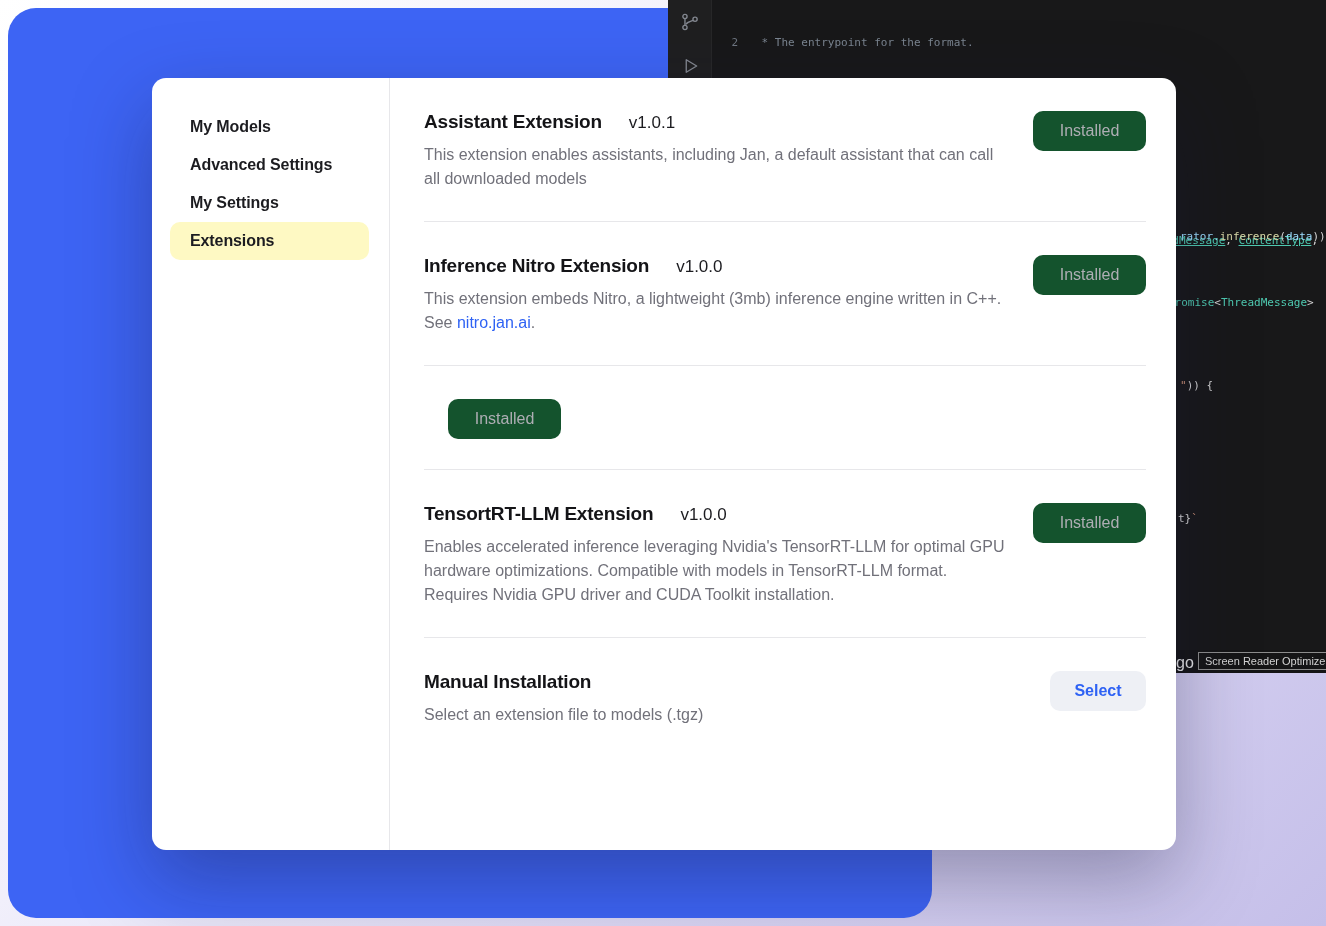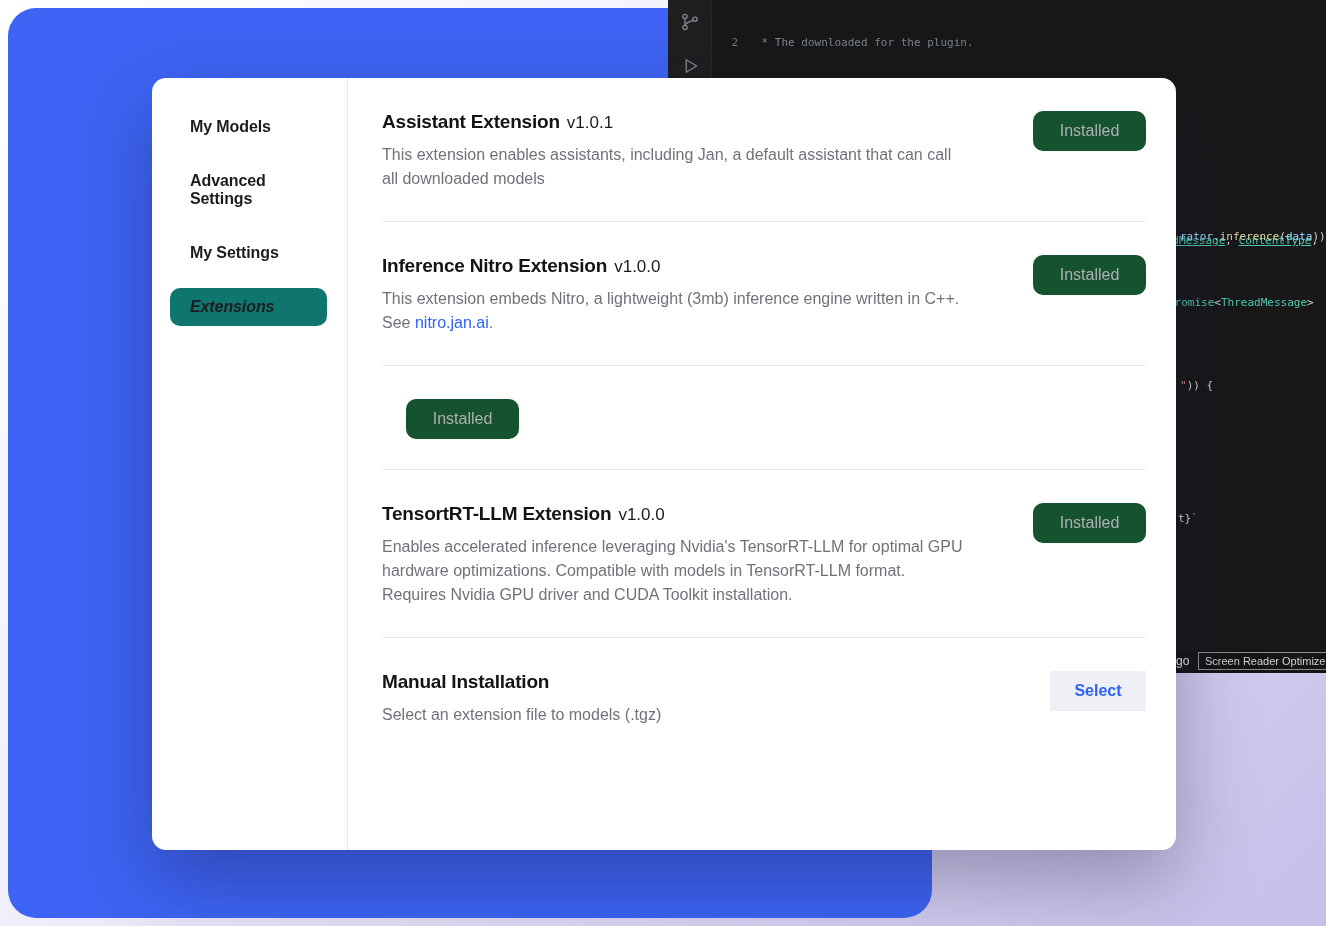--- a/index.html
+++ b/index.html
@@ -70,21 +70,21 @@
   .frag3 { left: 512px; top: 379px; }
   .frag4 { left: 510px; top: 512px; }
 
   .statusbar {
     position: absolute; left: 0; right: 0; bottom: 0; height: 23px;
     background: #151516;
     display: flex; align-items: center;
   }
   .status-text {
     position: absolute; left: 508px; top: 4px;
-    color: #e6e6e6; font-size: 12px; font-family: "Liberation Sans", sans-serif;
+    color: #e6e6e6; font-size: 16px; font-family: "Liberation Sans", sans-serif;
   }
   .status-badge {
     position: absolute; left: 530px; top: 2px;
     border: 1px solid #8c8c8c; color: #d2d2d2;
     font-size: 11px; padding: 2px 6px; white-space: nowrap;
     font-family: "Liberation Sans", sans-serif;
   }
 
   
   .modal {
@@ -92,40 +92,40 @@
     left: 152px; top: 78px;
     width: 1024px; height: 772px;
     background: #ffffff;
     border-radius: 14px;
     box-shadow: 0 30px 80px rgba(22, 22, 56, 0.35);
     display: flex;
     overflow: hidden;
   }
 
   .sidebar {
-    width: 196px; flex-shrink: 0;
+    width: 238px; flex-shrink: 0;
     border-right: 1px solid #e7e7ea;
     padding: 30px 20px 0 18px;
-    display: flex; flex-direction: column; gap: 16px;
+    display: flex; flex-direction: column; gap: 0;
   }
   .nav-item {
     font-size: 16px; font-weight: 700; color: #1c1c20;
     padding: 10px 20px; border-radius: 10px;
     cursor: pointer; letter-spacing: -0.1px;
   }
-  .nav-item.active { background: #0f766e; font-style: italic; }
+  .nav-item.active { background: #fef9c3; }
 
   .content { flex: 1; padding: 0 30px 0 34px; overflow: hidden; }
 
   .ext-row {
     display: flex; justify-content: space-between; align-items: flex-start;
     padding: 33px 0 30px 0;
   }
   .ext-info { max-width: 600px; }
-  .title-row { display: flex; align-items: baseline; gap: 7px; }
+  .title-row { display: flex; align-items: baseline; gap: 27px; }
   .ext-name {
     font-size: 19px; font-weight: 700; color: #141417; letter-spacing: -0.2px;
   }
   .ext-ver { font-size: 17px; font-weight: 400; color: #1c1c20; }
   .ext-desc {
     margin-top: 10px;
     font-size: 16px; line-height: 24px; color: #71717a;
     max-width: 585px;
   }
   .ext-link { color: #2e62f4; text-decoration: none; cursor: pointer; }
@@ -137,21 +137,21 @@
     min-width: 113px; height: 40px; padding: 0 17px;
     background: #14532d; color: #aeaeb4;
     border: none; border-radius: 10px;
     font-family: "Liberation Sans", sans-serif;
     font-size: 16px; cursor: default;
   }
   .btn-select {
     flex-shrink: 0; margin-left: 24px;
     min-width: 96px; height: 40px; padding: 0 20px;
     background: #eef0f5; color: #2e62f4;
-    border: none; border-radius: 0;
+    border: none; border-radius: 10px;
     font-family: "Liberation Sans", sans-serif;
     font-size: 16px; font-weight: 700; cursor: pointer;
   }
 </style>
 </head>
 <body>
 
 <div id="stage">
 
   <div class="blue-panel"></div>
@@ -170,21 +170,21 @@
       <span class="ab-icon">
         <svg width="20" height="20" viewBox="0 0 24 24" fill="none" stroke="#959aa4" stroke-width="1.6" stroke-linejoin="round">
           <path d="M7.5 4.5v15l12.5-7.5z"></path>
         </svg>
       </span>
     </div>
 
     <div class="code">
       <div class="code-line">
         <span class="ln">2</span>
-        <span class="lc"><span class="tok-comment"> * The downloaded for the plugin.</span></span>
+        <span class="lc"><span class="tok-comment"> * The entrypoint for the format.</span></span>
       </div>
       <div class="code-line">
         <span class="ln">3</span>
         <span class="lc"><span class="tok-comment"> */</span></span>
       </div>
       <div class="code-line">
         <span class="ln">4</span>
         <span class="lc"></span>
       </div>
       <div class="code-line">

